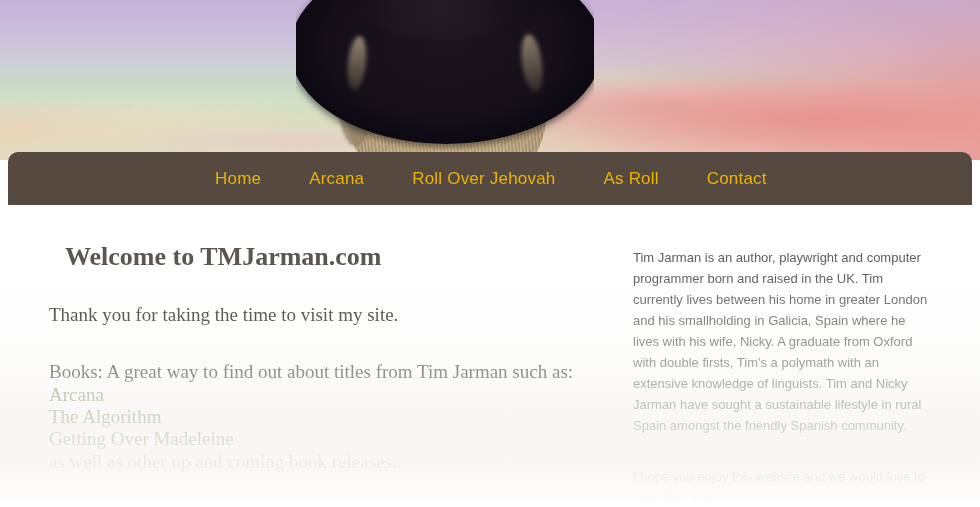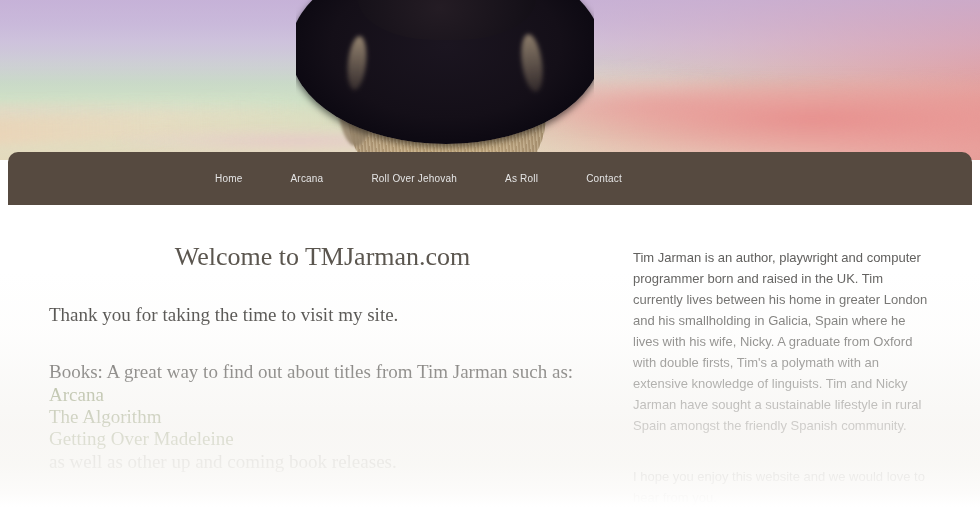--- a/index.html
+++ b/index.html
@@ -238,48 +238,47 @@
     background: #564a40;
     border-radius: 10px 10px 0 0;
     z-index: 5;
   }
   .nav-list {
     position: absolute; left: 0; top: 0; height: 53px;
     display: flex; align-items: center;
     margin: 0; padding: 0 0 0 183px; list-style: none;
   }
   .nav-item {
-    color: #e5e5e5;
+    color: #eab308;
     font-family: "Liberation Sans", sans-serif;
-    font-size: 10px;
+    font-size: 17px;
     letter-spacing: .2px;
     padding: 0 24px;
     white-space: nowrap;
     cursor: pointer;
     line-height: 53px;
   }
 
   
   .content {
     position: absolute; left: 0; top: 205px;
     width: 980px; height: 302px;
     background: #ffffff;
     overflow: hidden;
   }
   .col-main {
     position: absolute; left: 49px; top: 36px; width: 545px;
   }
   .page-title {
-    margin: 0 0 0 2px;
+    margin: 0 0 0 16px;
     font-family: "Liberation Serif", serif;
     font-size: 26px;
-    font-weight: normal;
+    font-weight: bold;
     color: #5b564f;
     line-height: 1.25;
-    text-align: center;
   }
   .para {
     margin: 28px 0 0 0;
     font-family: "Liberation Serif", serif;
     font-size: 19px;
     color: #312f2c;
     line-height: 1.32;
   }
   .para.books { margin-top: 32px; }
   .booklist {

